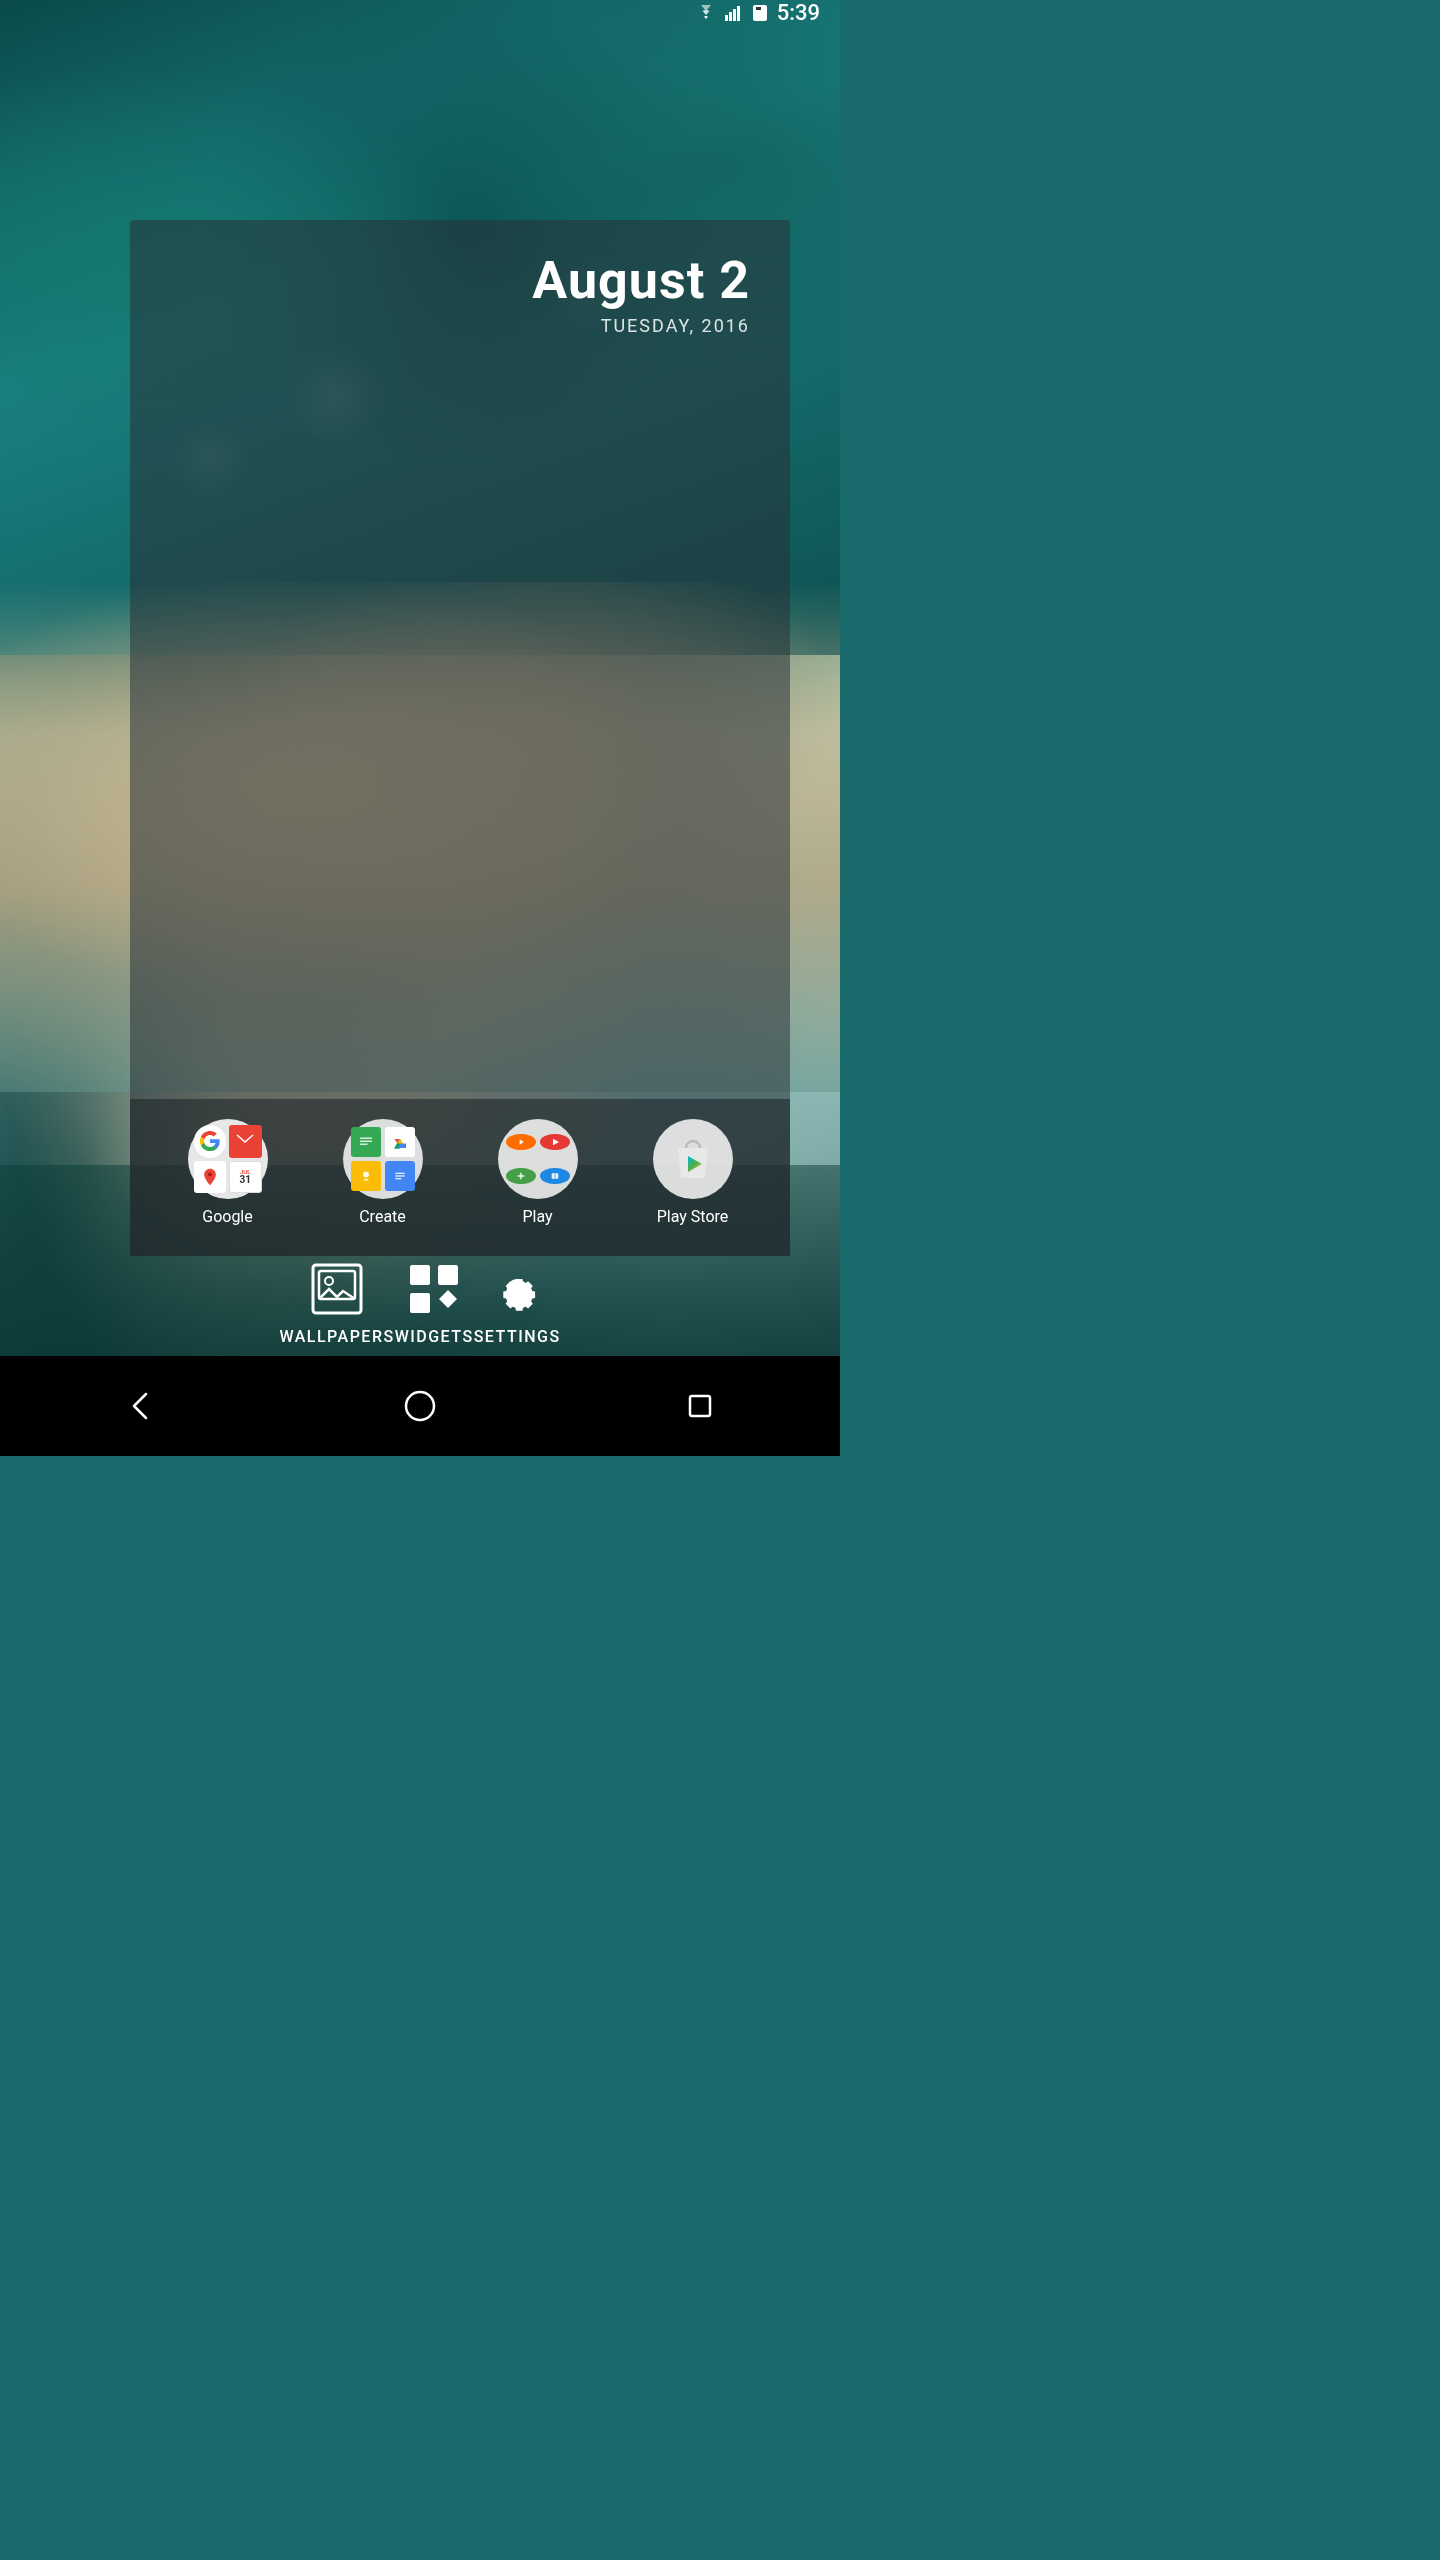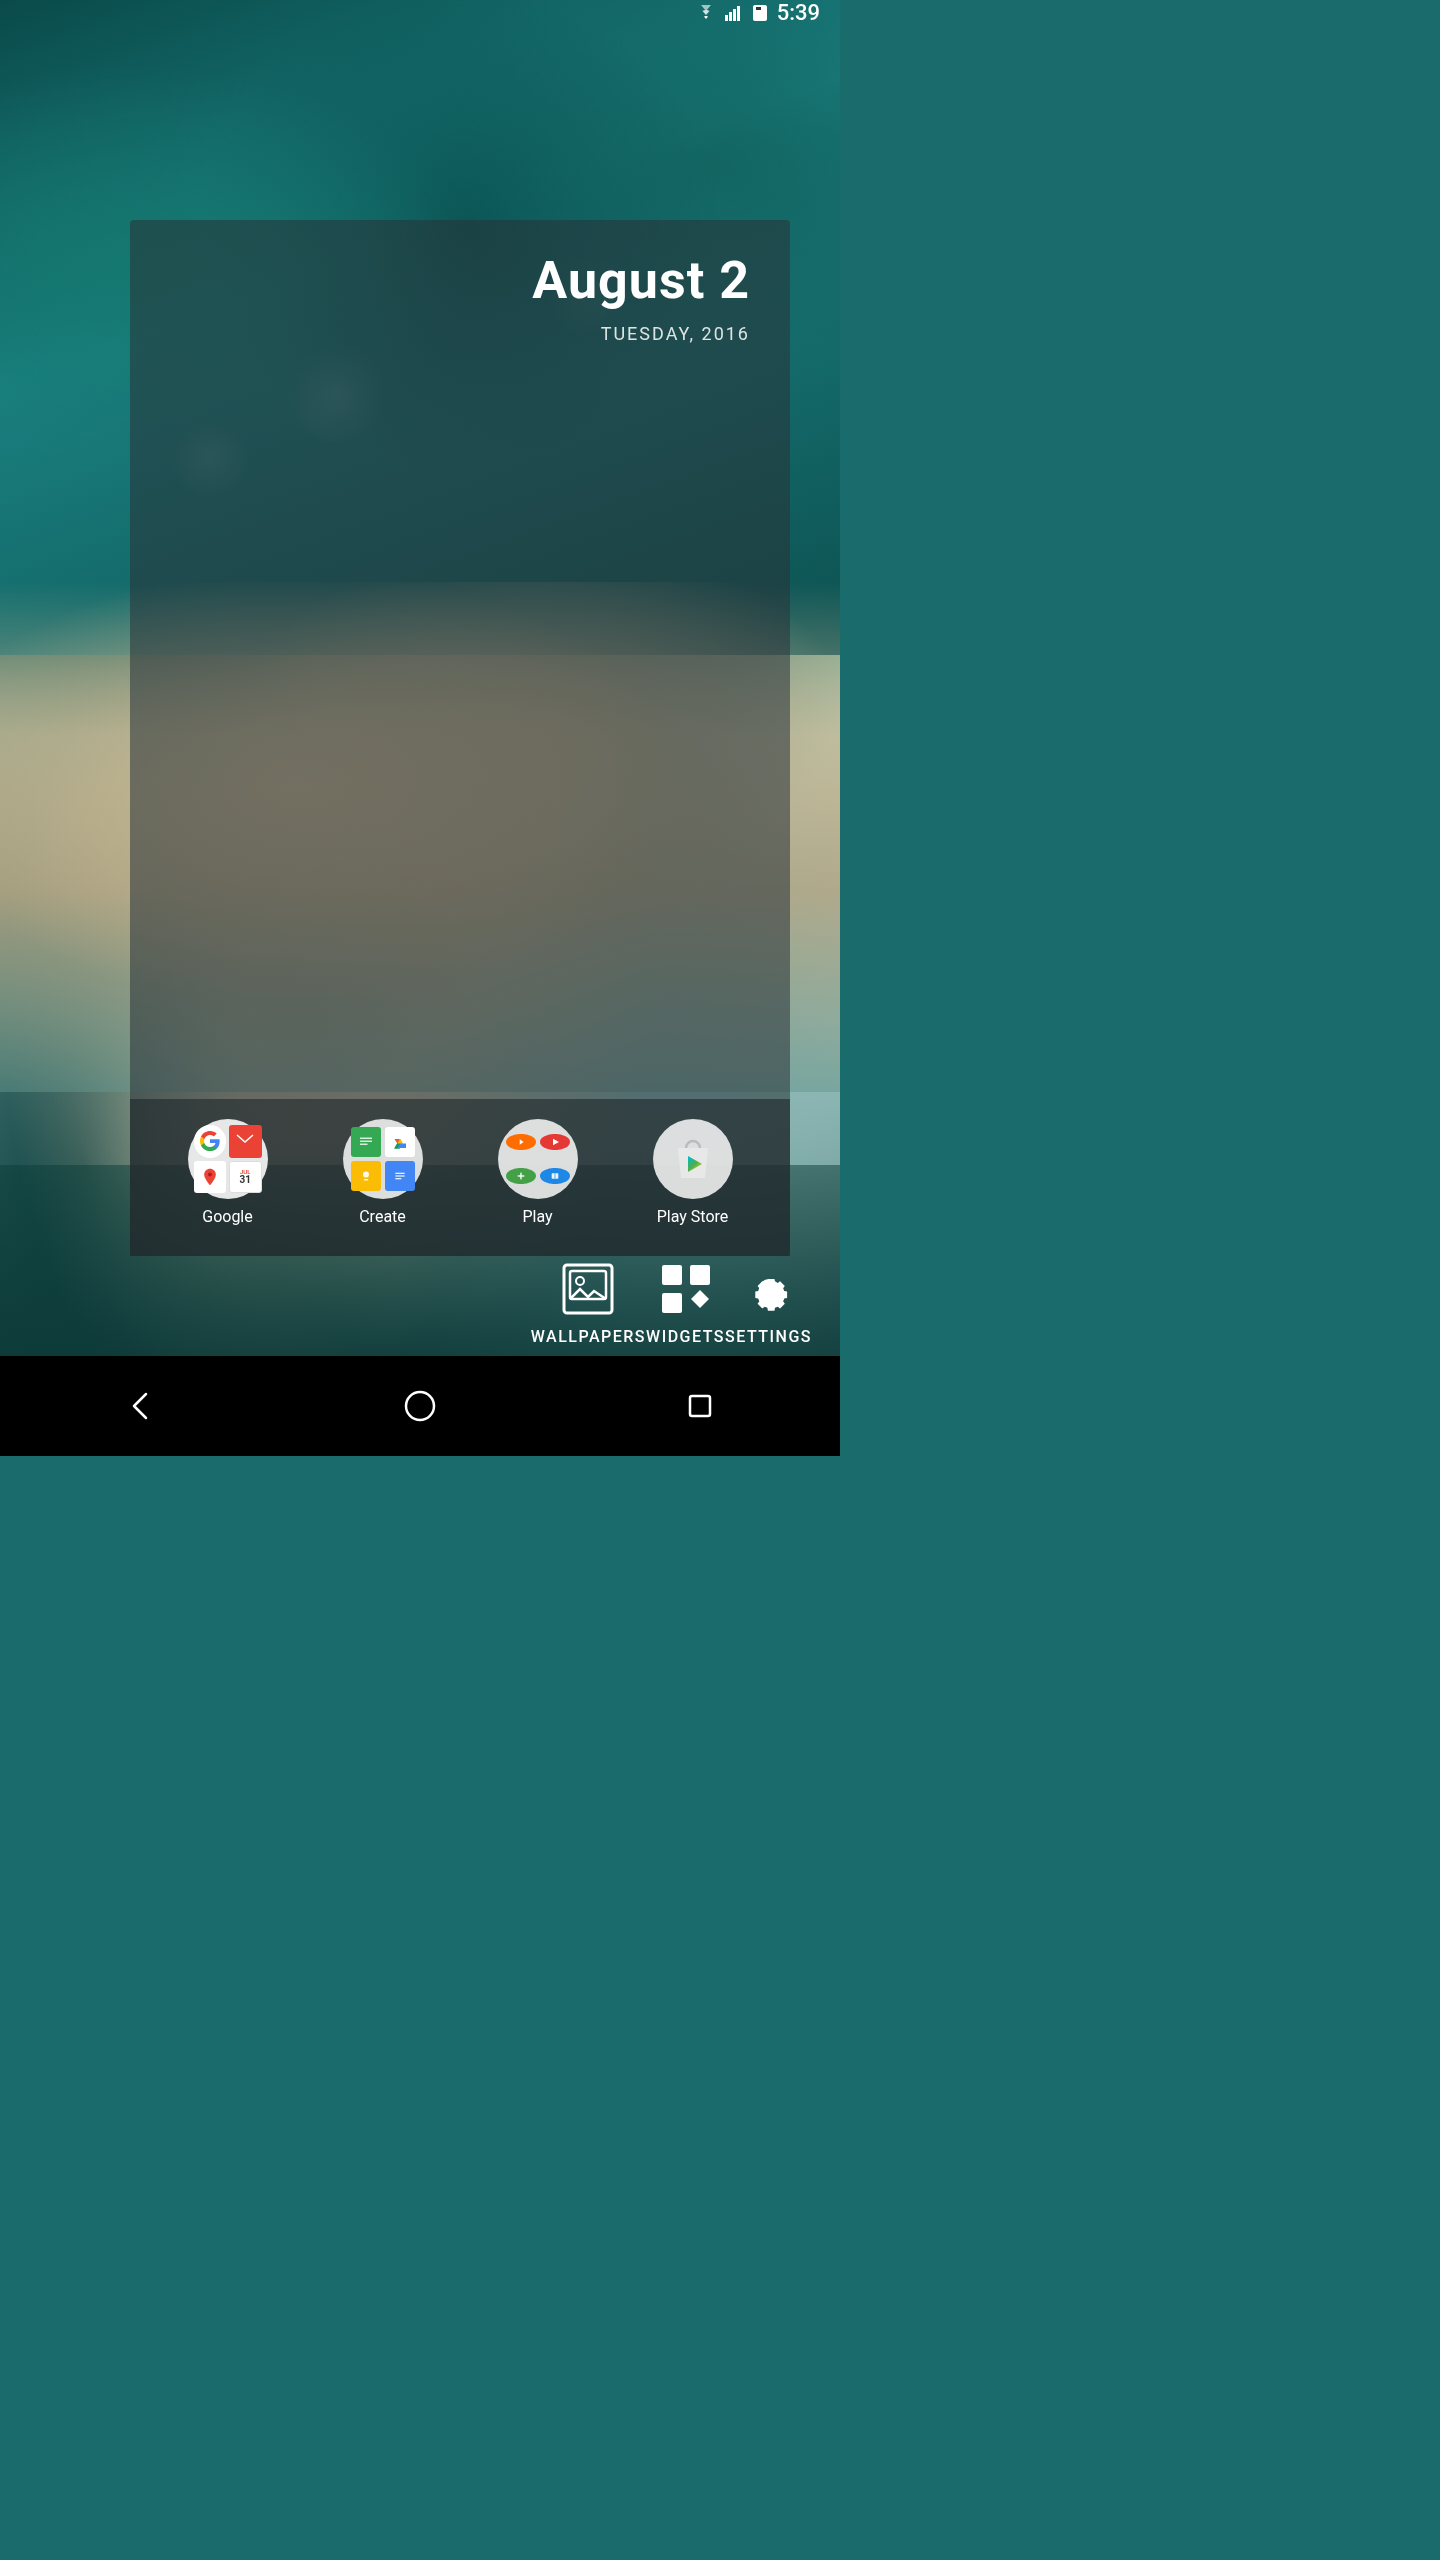--- a/index.html
+++ b/index.html
@@ -115,21 +115,21 @@
       font-weight: 700;
       color: white;
       letter-spacing: 1px;
     }
 
     .date-sub {
       font-size: 18px;
       font-weight: 400;
       color: rgba(255,255,255,0.85);
       letter-spacing: 2px;
-      margin-top: 12px;
+      margin-top: 4px;
     }
 
     
     .app-grid-area {
       flex: 1;
     }
 
     
     .app-row {
       display: flex;
@@ -228,21 +228,21 @@
       justify-content: center;
     }
 
     
     .bottom-bar {
       position: absolute;
       bottom: 100px;
       left: 0; right: 0;
       display: flex;
       align-items: center;
-      justify-content: flex-end;
+      justify-content: center;
       padding: 20px 28px 10px;
       z-index: 20;
     }
 
     .bottom-item {
       display: flex;
       flex-direction: column;
       align-items: center;
       gap: 10px;
       cursor: pointer;

